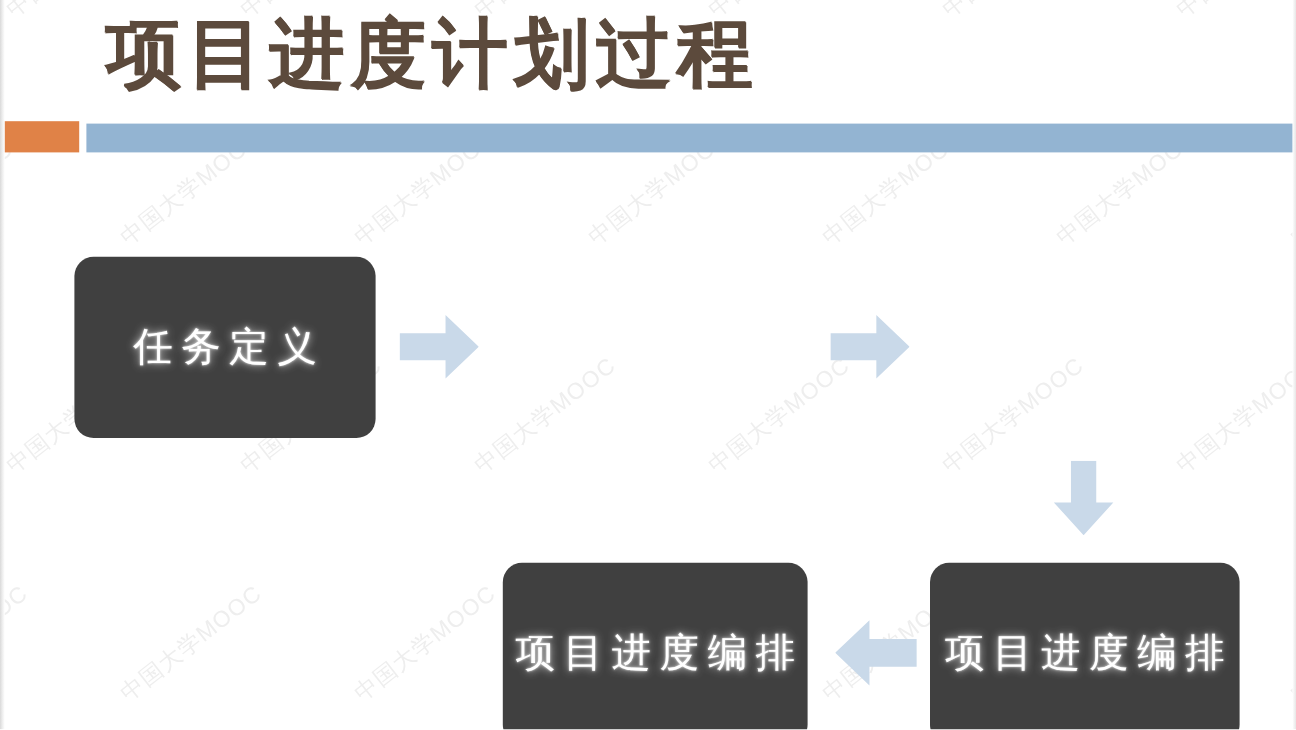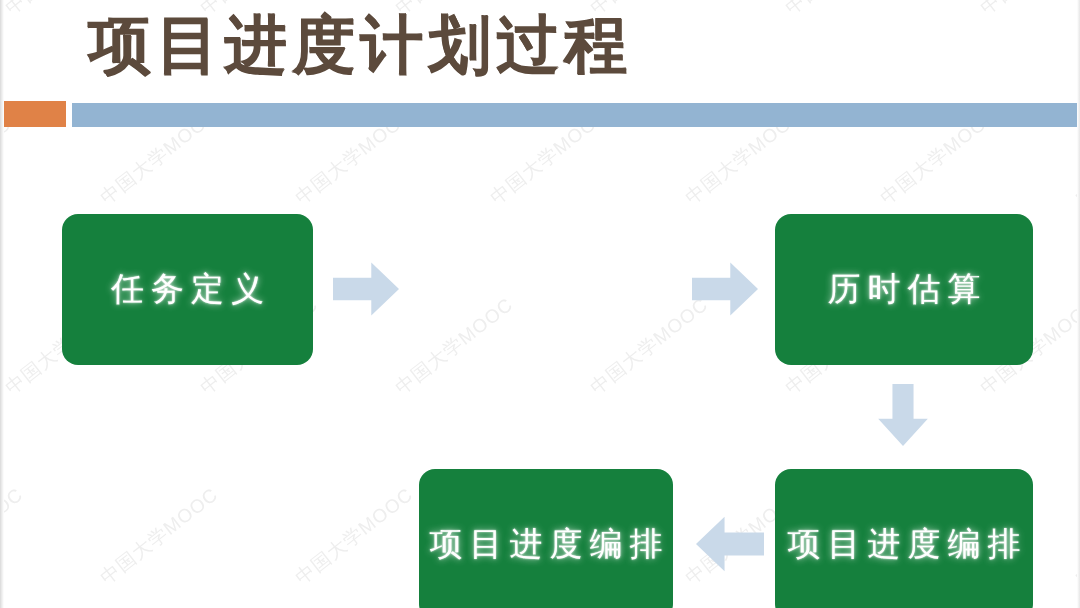--- a/index.html
+++ b/index.html
@@ -87,21 +87,21 @@
     top: 103px;
     right: 0;
     height: 24px;
     background: #93b4d2;
     z-index: 4;
   }
 
   
   .node {
     position: absolute;
-    background: #15803d;
+    background: #404040;
     border-radius: 16px;
     display: flex;
     align-items: center;
     justify-content: center;
     z-index: 3;
     text-align: center;
   }
   .node .node-label {
     font-family: "DejaVu Serif", "Liberation Serif", serif;
     font-size: 33px;
@@ -170,23 +170,20 @@
   <div class="title">项目进度计划过程</div>
 
   <div class="band-orange"></div>
   <div class="band-blue"></div>
 
   <div class="node" id="node-task-definition">
     <span class="node-label">任务定义</span>
   </div>
 
 
-  <div class="node" id="node-duration-estimate">
-    <span class="node-label">历时估算</span>
-  </div>
 
   <div class="node" id="node-schedule-confirm">
     <span class="node-label">项目进度编排</span>
   </div>
 
   <div class="node" id="node-schedule-arrange">
     <span class="node-label">项目进度编排</span>
   </div>
 
   <div class="arrow" id="arrow-1">

